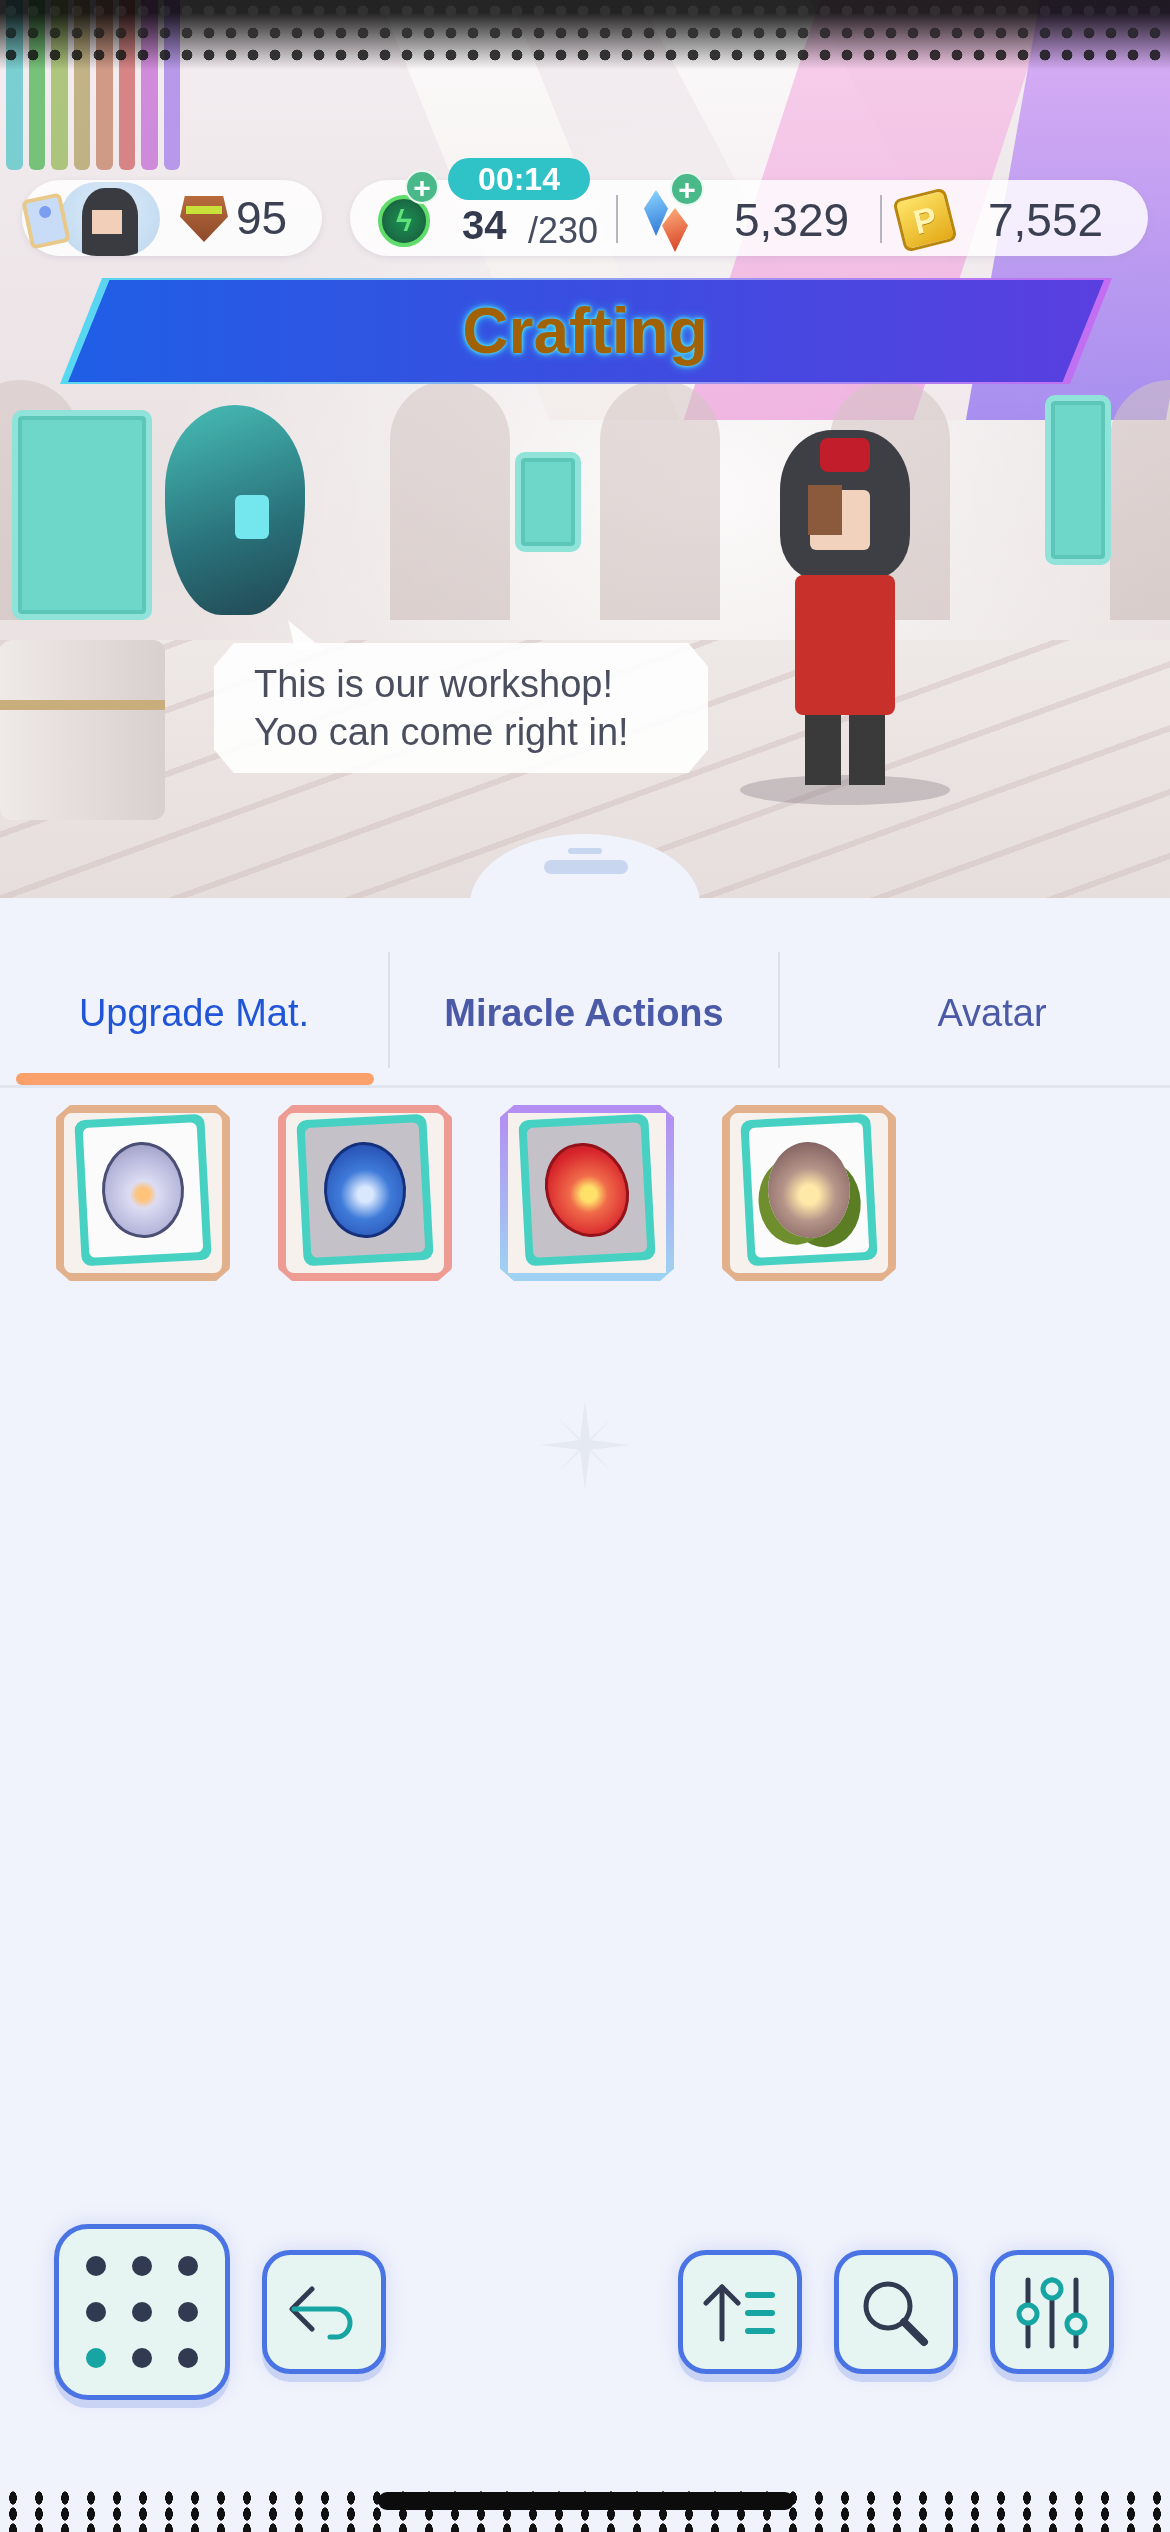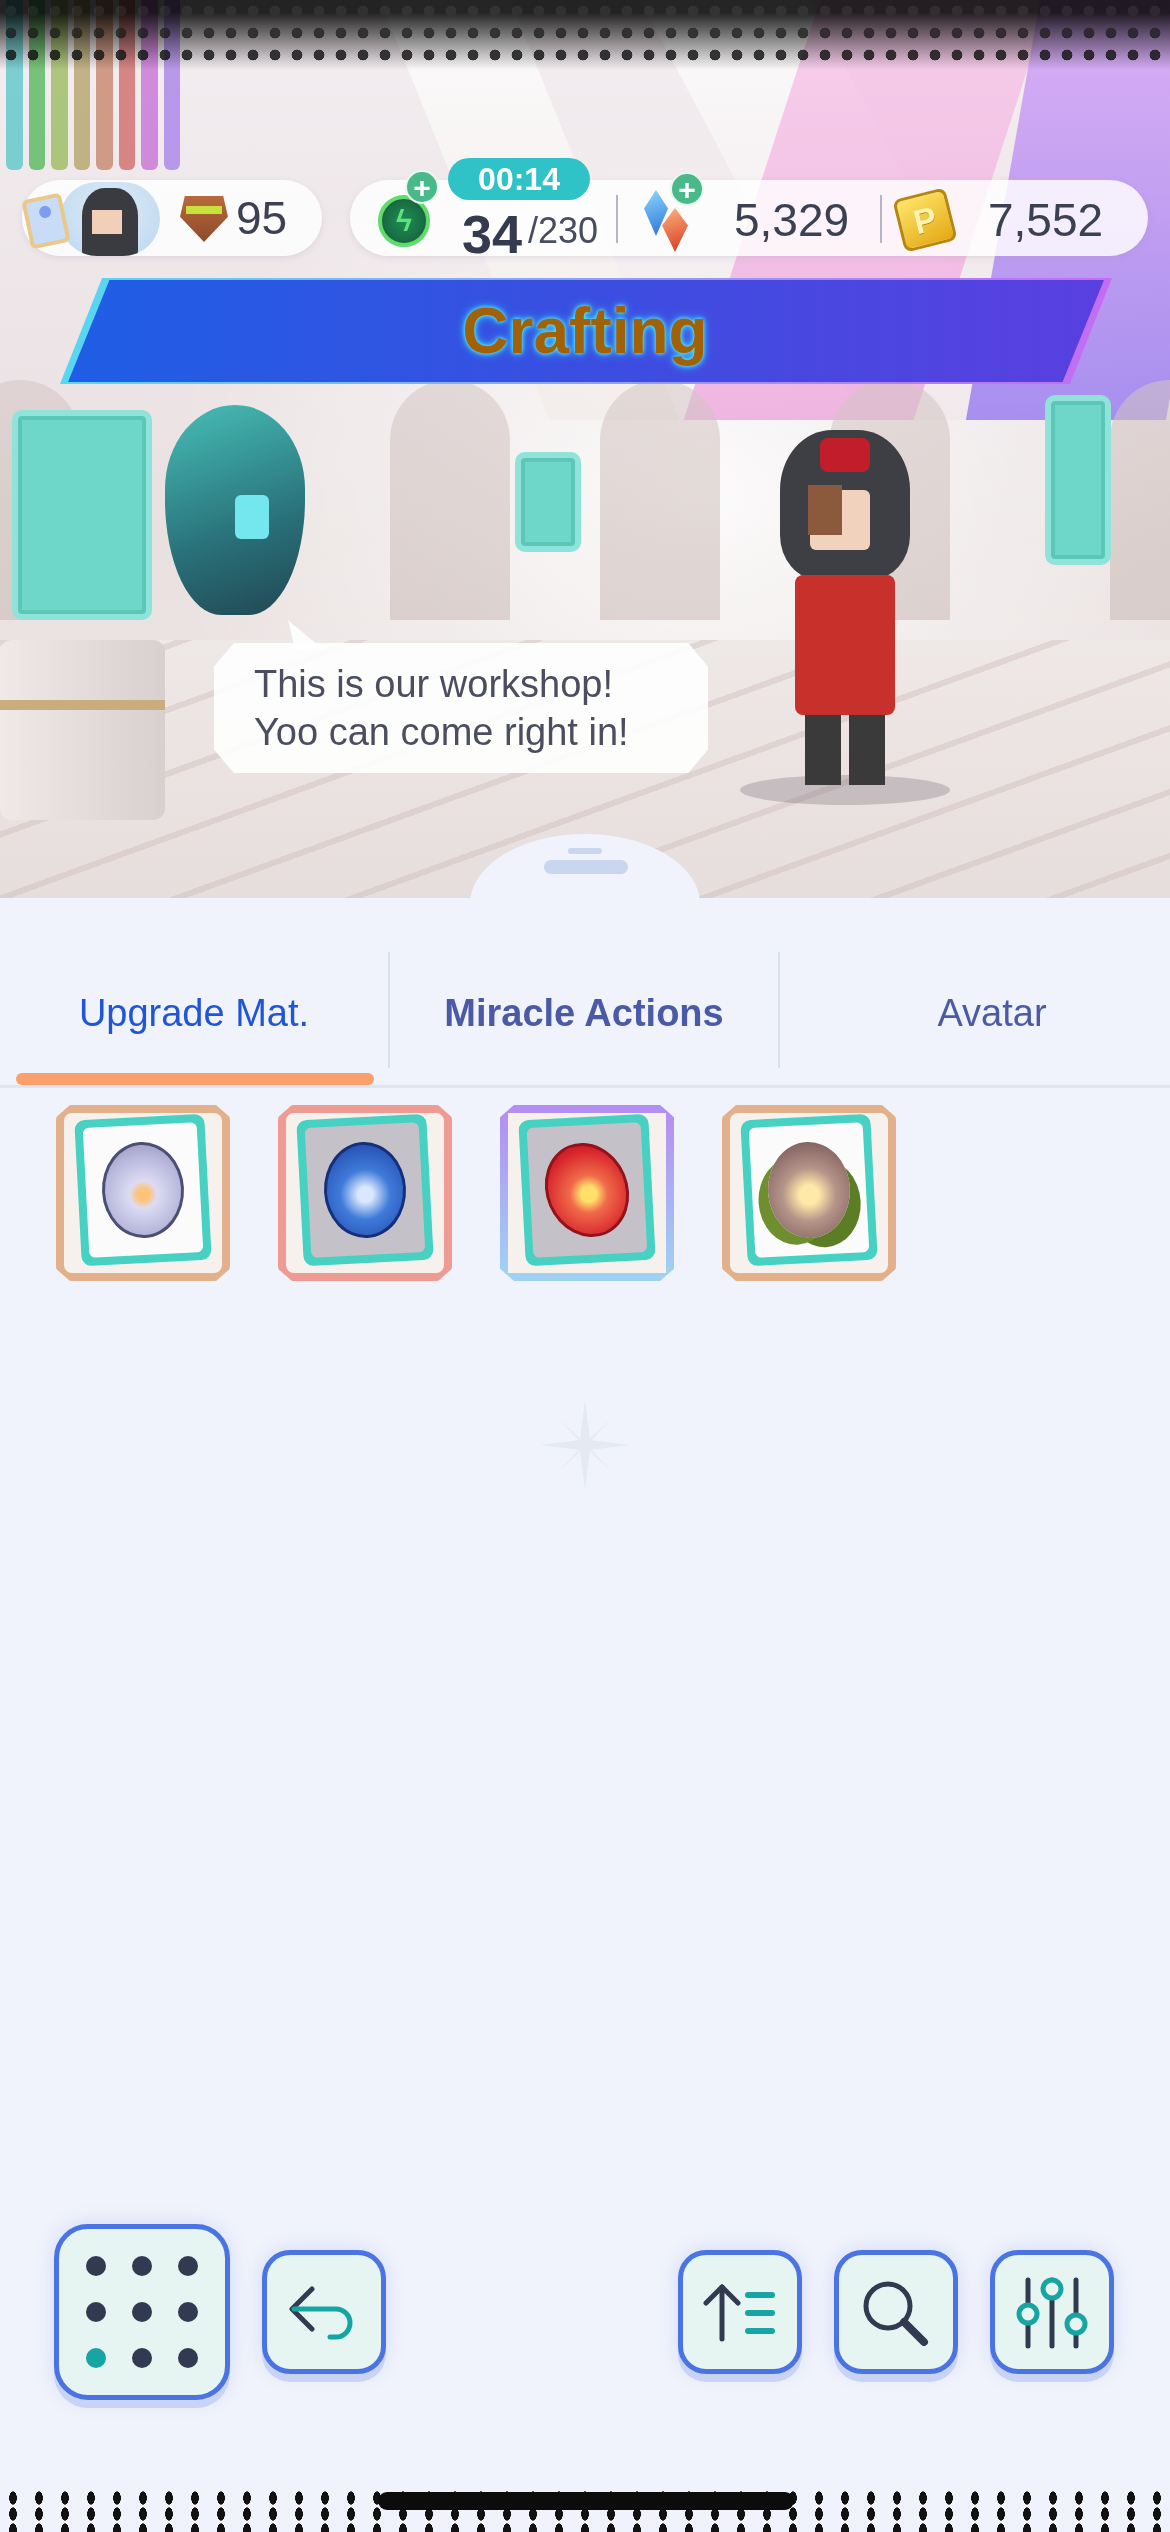--- a/index.html
+++ b/index.html
@@ -95,21 +95,21 @@
   .plus-badge {
     position: absolute; width: 34px; height: 34px; border-radius: 50%; background: #49b98a; color: #fff;
     font-size: 30px; line-height: 32px; text-align: center; font-weight: bold; border: 2px solid #e9f7ef;
   }
   .plus-stamina { left: 405px; top: 170px; }
   .plus-gems { left: 670px; top: 172px; }
   .timer-pill {
     position: absolute; left: 448px; top: 158px; width: 142px; height: 42px; border-radius: 21px;
     background: #2fc2c6; color: #fff; font-size: 32px; text-align: center; line-height: 42px; font-weight: bold;
   }
-  .stamina-current { position: absolute; left: 462px; top: 203px; font-size: 54px; font-weight: bold; color: #353b4f; }
+  .stamina-current { position: absolute; left: 462px; top: 203px; font-size: 40px; font-weight: bold; color: #353b4f; }
   .stamina-max { position: absolute; left: 528px; top: 210px; font-size: 36px; color: #474d60; }
   .hud-divider { position: absolute; top: 195px; width: 2px; height: 48px; background: #b8b5c3; }
   .gem-icon { position: absolute; left: 640px; top: 190px; width: 60px; height: 60px; }
   .gem-icon .g1 { position:absolute; left:4px; top:0; width:24px; height:46px; background:linear-gradient(160deg,#8ed8ff,#2a72d6); clip-path:polygon(50% 0,100% 40%,50% 100%,0 40%); }
   .gem-icon .g2 { position:absolute; left:22px; top:18px; width:26px; height:44px; background:linear-gradient(160deg,#ffb27d,#d43820); clip-path:polygon(50% 0,100% 40%,50% 100%,0 40%); }
   .gem-value { left: 734px; top: 197px; }
   .pcoin-icon {
     position: absolute; left: 898px; top: 193px; width: 54px; height: 54px; border-radius: 8px;
     background: linear-gradient(160deg,#ffe56a,#e3a916); transform: rotate(-14deg); border: 3px solid #b8860b;
     color: #fff5b0; font-size: 34px; font-weight: bold; text-align: center; line-height: 48px;

